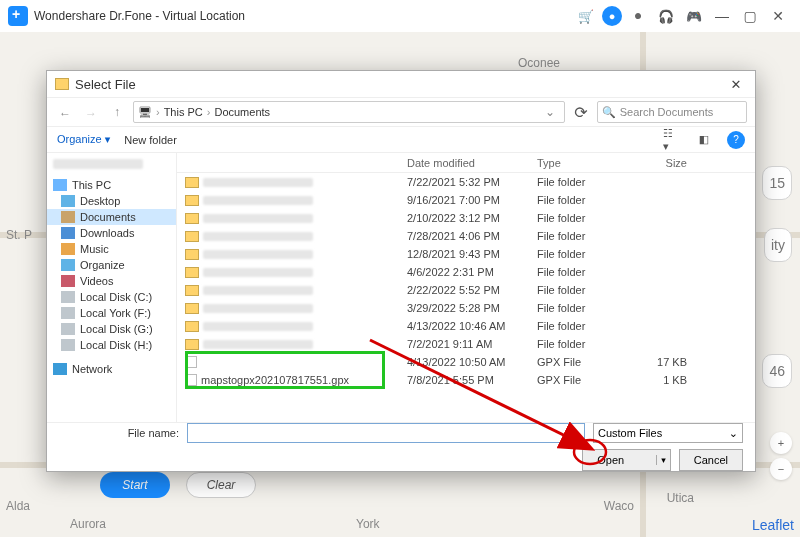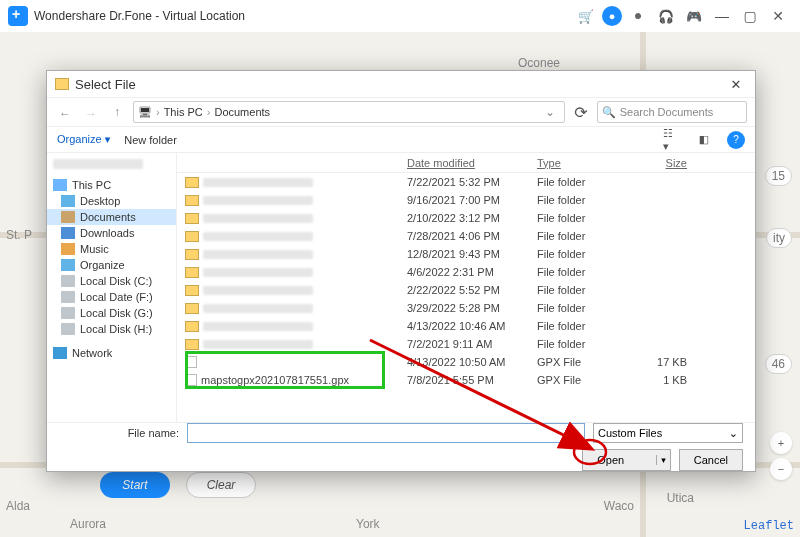--- a/index.html
+++ b/index.html
@@ -13,22 +13,22 @@
   .titlebar-spacer { flex:1; }
   .t-icon { width:24px; height:24px; display:flex; align-items:center; justify-content:center; color:#666; font-size:13px; cursor:pointer; margin:0 2px; }
   .t-icon.cart { color:#e91e63; }
   .t-icon.avatar { width:20px; height:20px; border-radius:50%; background:#1a8cff; color:#fff; font-size:11px; }
   .win-btn { width:28px; height:28px; display:flex; align-items:center; justify-content:center; color:#555; cursor:pointer; font-size:14px; }
 
   
   .map { position:absolute; top:32px; left:0; right:0; bottom:0; background:#f3f1ec; overflow:hidden; }
   .map-road { position:absolute; background:#e1dbcf; }
   .map-city { position:absolute; font-size:12px; color:#888; }
-  .map-hint { position:absolute; right:6px; bottom:4px; font-size:12px; color:#2a6ed6;font-family:Liberation Mono, monospace; }
-  .capsule { position:absolute; background:#fff; border:1px solid #d4d4d4; border-radius:10px; padding:2px 6px; font-size:12px; color:#777; }
+  .map-hint { position:absolute; right:6px; bottom:4px; font-size:14px; color:#2a6ed6; }
+  .capsule { position:absolute; background:#fff; border:1px solid #d4d4d4; border-radius:10px; padding:8px 6px; font-size:14px; color:#777; }
 
   .btn-pill { position:absolute; border-radius:14px; height:26px; width:70px; display:flex; align-items:center; justify-content:center; font-size:12px; cursor:pointer;font-style:italic; }
   .btn-start { background:#1a8cff; color:#fff; }
   .btn-clear { background:#fff; color:#555; border:1px solid #ccc; }
 
   .round-ctl { position:absolute; width:22px; height:22px; border-radius:50%; background:#fff; box-shadow:0 1px 3px rgba(0,0,0,.15); display:flex; align-items:center; justify-content:center; font-size:11px; color:#666; cursor:pointer; }
 
   
   .dialog { position:absolute; left:46px; top:70px; width:710px; height:402px; background:#fff; border:1px solid #aaa; box-shadow:0 6px 24px rgba(0,0,0,.35); display:flex; flex-direction:column; }
   .dlg-title { height:26px; display:flex; align-items:center; padding:0 8px; font-size:13px; color:#333;text-align:center; }
@@ -57,21 +57,21 @@
   .sb-ico.desktop { background:#5fb3e6; }
   .sb-ico.docs { background:#c9a36a; }
   .sb-ico.down { background:#4c8fd6; }
   .sb-ico.music { background:#e9a64b; }
   .sb-ico.pics { background:#5fb3e6; }
   .sb-ico.vids { background:#c9596a; }
   .sb-ico.disk { background:#bfc7cd; }
   .sb-ico.net { background:#3a9bd8; }
 
   .filegrid { flex:1; display:flex; flex-direction:column; font-size:11px; }
-  .fg-head { display:flex; color:#666; border-bottom:1px solid #eee; height:20px; align-items:center;text-decoration:underline; }
+  .fg-head { display:flex; color:#666; border-bottom:1px solid #eee; height:20px; align-items:center; }
   .col-name { width:230px; padding-left:8px; }
   .col-date { width:120px; }
   .col-type { width:100px;margin-left:10px; }
   .col-size { width:60px; text-align:right; padding-right:10px; }
   .fg-body { flex:1; overflow:auto; position:relative; }
   .row { display:flex; height:18px; align-items:center; color:#444; }
   .row .col-name { display:flex; align-items:center; gap:4px; }
   .file-ico { width:12px; height:12px; border:1px solid #bbb; background:#fff; display:inline-block; }
   .fold-ico { width:14px; height:11px; background:#ffd36b; border:1px solid #caa74d; display:inline-block; }
   .blur-name { width:110px; height:9px; background:#e6e6e6; filter:blur(1.2px); border-radius:2px; }
@@ -194,26 +194,30 @@
         </div>
       <div class="sb-item">
           <span class="sb-ico music"></span>
           <span>Music</span>
         </div>
       <div class="sb-item">
           <span class="sb-ico pics"></span>
           <span>Organize</span>
         </div>
       <div class="sb-item">
+          <span class="sb-ico vids"></span>
+          <span>Videos</span>
+        </div>
+      <div class="sb-item">
           <span class="sb-ico disk"></span>
           <span>Local Disk (C:)</span>
         </div>
       <div class="sb-item">
           <span class="sb-ico disk"></span>
-          <span>Local Date (F:)</span>
+          <span>Local York (F:)</span>
         </div>
       <div class="sb-item">
           <span class="sb-ico disk"></span>
           <span>Local Disk (G:)</span>
         </div>
       <div class="sb-item">
           <span class="sb-ico disk"></span>
           <span>Local Disk (H:)</span>
         </div>
       <div style="height:8px"></div>

